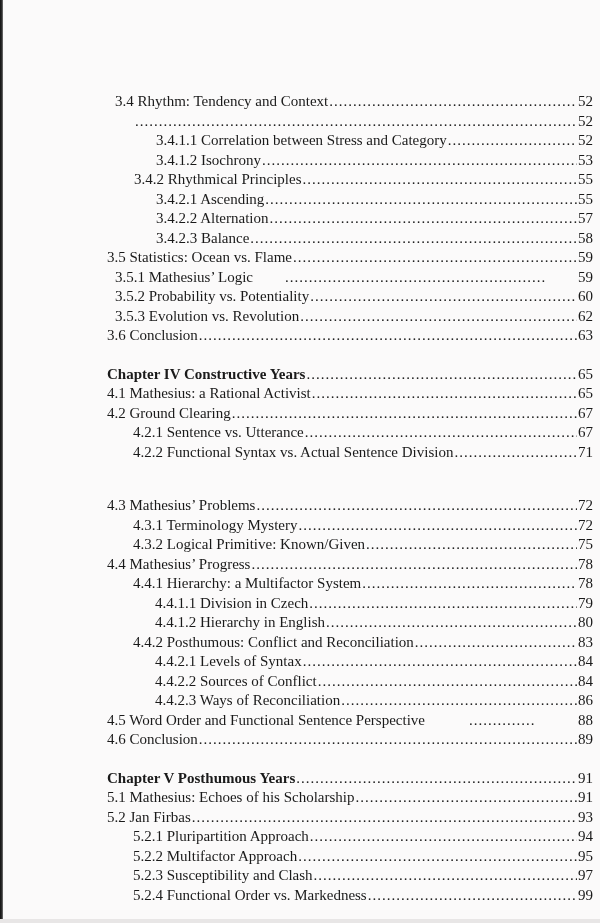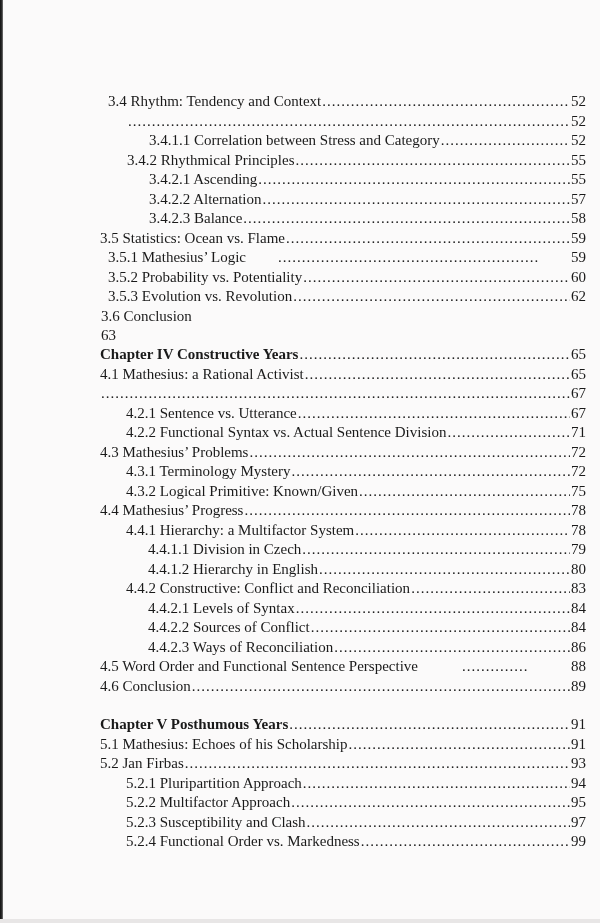--- a/index.html
+++ b/index.html
@@ -12,21 +12,21 @@
   }
   .left-edge {
     position: absolute; left: 0; top: 0; width: 3px; height: 923px;
     background: linear-gradient(to right, #111 0, #333 2px, #888 3px);
   }
   .bottom-strip {
     position: absolute; left: 0; bottom: 0; width: 600px; height: 4px;
     background: #e8e6e6;
   }
   .toc {
-    position: absolute; left: 100px; top: 92px; width: 486px;
+    position: absolute; left: 107px; top: 92px; width: 486px;
   }
   .section { margin: 0; }
   .section + .section { margin-top: 19px; }
   .entry {
     display: flex; align-items: baseline;
     height: 19.5px; line-height: 19.5px;
     font-size: 15px; white-space: nowrap;
   }
   .entry.chapter { font-weight: bold; }
   .entry .title { flex: 0 0 auto; }
@@ -55,20 +55,25 @@
       </div>
       <div class="entry" style="padding-left: 27px;">
         <span class="dots"></span>
         <span class="page">52</span>
       </div>
       <div class="entry" style="padding-left: 49px;">
         <span class="title">3.4.1.1 Correlation between Stress and Category</span>
         <span class="dots"></span>
         <span class="page">52</span>
       </div>
+      <div class="entry" style="padding-left: 49px;">
+        <span class="title">3.4.1.2 Isochrony</span>
+        <span class="dots"></span>
+        <span class="page">53</span>
+      </div>
       <div class="entry" style="padding-left: 27px;">
         <span class="title">3.4.2 Rhythmical Principles</span>
         <span class="dots"></span>
         <span class="page">55</span>
       </div>
       <div class="entry" style="padding-left: 49px;">
         <span class="title">3.4.2.1 Ascending</span>
         <span class="dots"></span>
         <span class="page">55</span>
       </div>
@@ -95,52 +100,53 @@
       <div class="entry" style="padding-left: 8px;">
         <span class="title">3.5.2 Probability vs. Potentiality</span>
         <span class="dots"></span>
         <span class="page">60</span>
       </div>
       <div class="entry" style="padding-left: 8px;">
         <span class="title">3.5.3 Evolution vs. Revolution</span>
         <span class="dots"></span>
         <span class="page">62</span>
       </div>
-      <div class="entry" style="padding-left: 0px; flex-direction: column;">
+      <div class="entry" style="padding-left: 0px;">
         <span class="title">3.6 Conclusion</span>
         <span class="dots"></span>
         <span class="page">63</span>
       </div>
     </div>
     <div class="section">
       <div class="entry chapter" style="padding-left: 0px;">
         <span class="title">Chapter IV Constructive Years</span>
         <span class="dots"></span>
         <span class="page">65</span>
       </div>
       <div class="entry" style="padding-left: 0px;">
         <span class="title">4.1 Mathesius: a Rational Activist</span>
         <span class="dots"></span>
         <span class="page">65</span>
       </div>
       <div class="entry" style="padding-left: 0px;">
+        <span class="title">4.2 Ground Clearing</span>
         <span class="dots"></span>
         <span class="page">67</span>
       </div>
       <div class="entry" style="padding-left: 26px;">
         <span class="title">4.2.1 Sentence vs. Utterance</span>
         <span class="dots"></span>
         <span class="page">67</span>
       </div>
       <div class="entry" style="padding-left: 26px;">
         <span class="title">4.2.2 Functional Syntax vs. Actual Sentence Division</span>
         <span class="dots"></span>
         <span class="page">71</span>
       </div>
-      <div class="entry" style="padding-left: 0px;">
+      <div class="entry" style="padding-left: 0px; margin-top: 34px;">
         <span class="title">4.3 Mathesius’ Problems</span>
         <span class="dots"></span>
         <span class="page">72</span>
       </div>
       <div class="entry" style="padding-left: 26px;">
         <span class="title">4.3.1 Terminology Mystery</span>
         <span class="dots"></span>
         <span class="page">72</span>
       </div>
       <div class="entry" style="padding-left: 26px;">
@@ -162,21 +168,21 @@
         <span class="title">4.4.1.1 Division in Czech</span>
         <span class="dots"></span>
         <span class="page">79</span>
       </div>
       <div class="entry" style="padding-left: 48px;">
         <span class="title">4.4.1.2 Hierarchy in English</span>
         <span class="dots"></span>
         <span class="page">80</span>
       </div>
       <div class="entry" style="padding-left: 26px;">
-        <span class="title">4.4.2 Constructive: Conflict and Reconciliation</span>
+        <span class="title">4.4.2 Posthumous: Conflict and Reconciliation</span>
         <span class="dots"></span>
         <span class="page">83</span>
       </div>
       <div class="entry" style="padding-left: 48px;">
         <span class="title">4.4.2.1 Levels of Syntax</span>
         <span class="dots"></span>
         <span class="page">84</span>
       </div>
       <div class="entry" style="padding-left: 48px;">
         <span class="title">4.4.2.2 Sources of Conflict</span>

